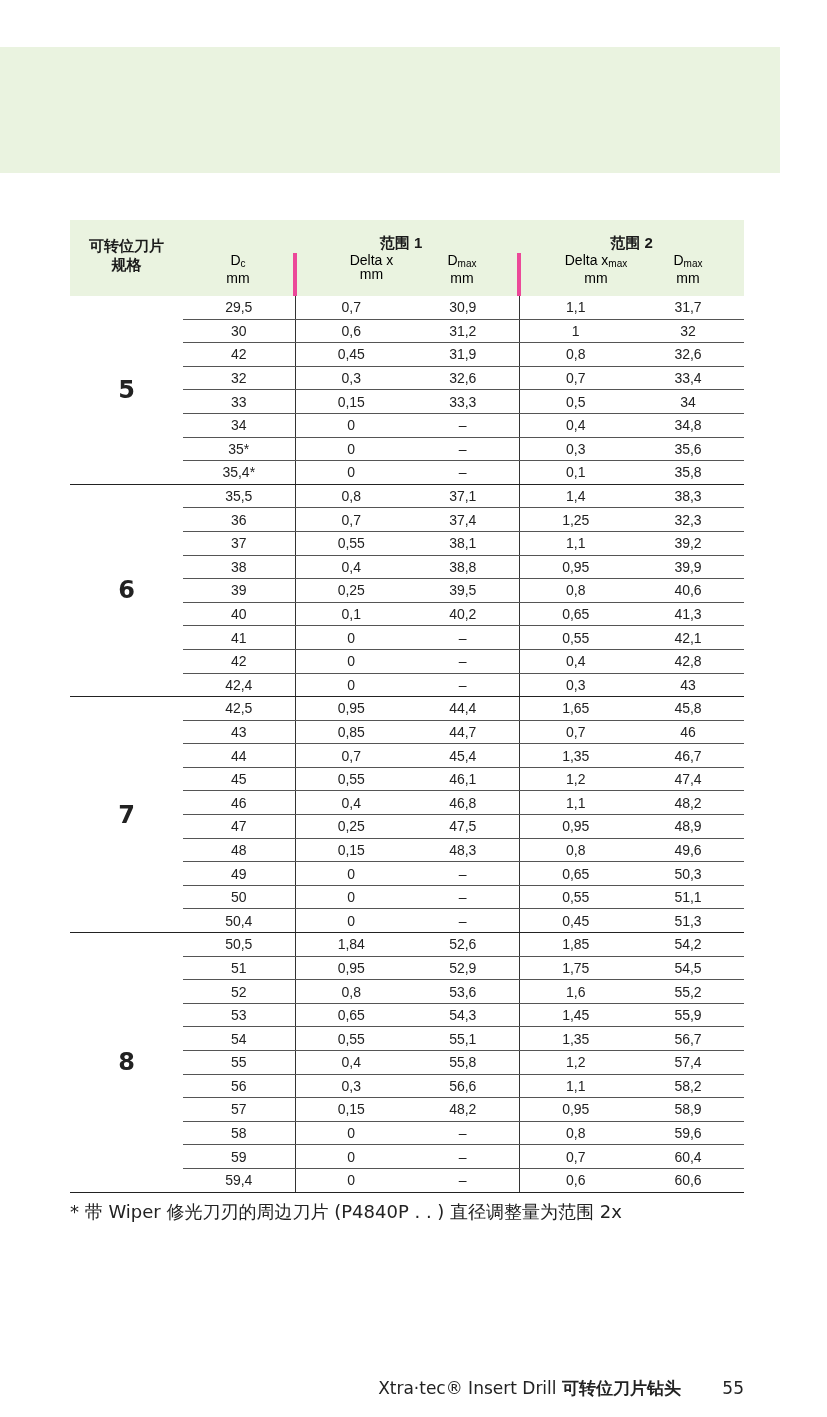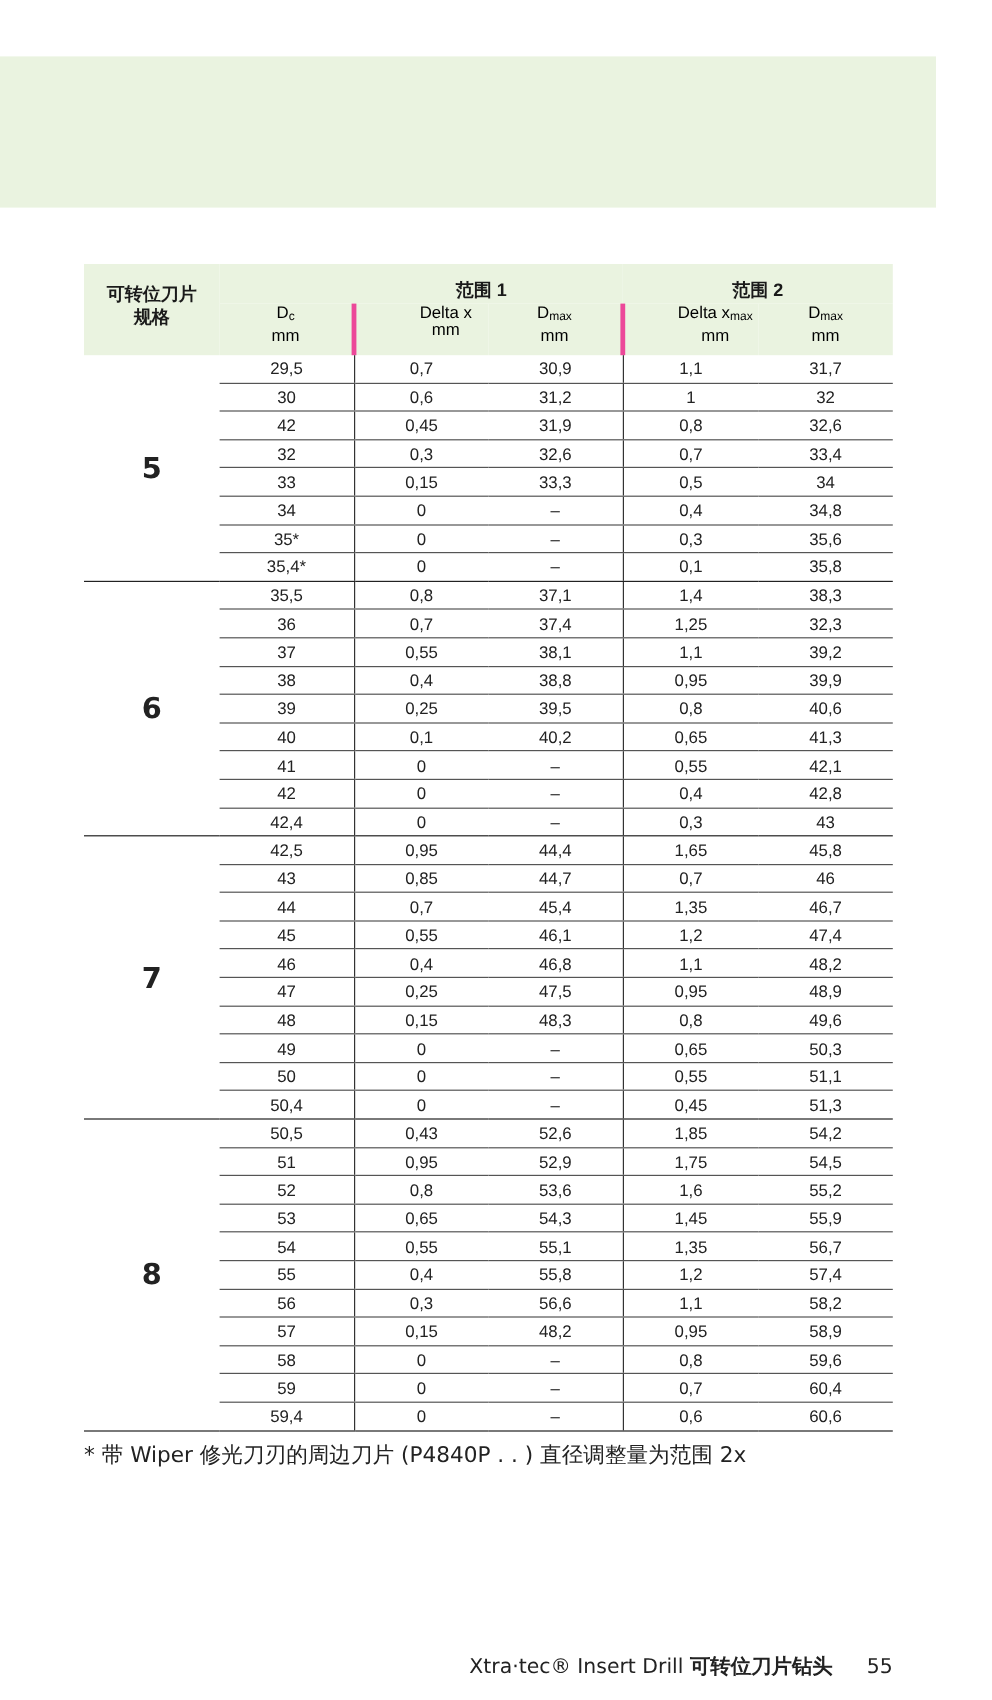--- a/index.html
+++ b/index.html
@@ -21,21 +21,21 @@
     th.sub { font-size: 14px; vertical-align: top; height: 40px; padding-bottom: 3px; color: #000000; }
     th.sub.vl { border-left: 4px solid #ec4899; padding-left: 39px; }
     th.sub span.u { display: block; }
     sub { font-size: 10px; vertical-align: -2px; }
     tbody td { text-align: center; height: 22.6px; padding: 0; border-bottom: 1px solid #555; color: #222; }
     tbody td.vl { border-left: 1px solid #333; }
     tbody td.size { font-weight: bold; font-size: 24px; border-bottom: 1px solid #222; font-family: "DejaVu Sans", sans-serif; }
     tbody tr.group-last td { border-bottom: 1.5px solid #222; }
     .footnote { position: absolute; left: 70px; top: 1200px; font-size: 18px; color: #222; }
     .footer { position: absolute; right: 83px; top: 1377px; font-size: 17px; color: #222; white-space: nowrap; }
-    .footer .title { margin-right: 23px; }
+    .footer .title { margin-right: 36px; }
     .footer .title b { font-weight: bold; }
   </style>
 </head>
 <body>
 
 <div class="banner"></div>
 
 <table class="spec">
   <colgroup>
     <col class="c0">
@@ -266,21 +266,21 @@
       <tr class="group-last">
         <td>50,4</td>
         <td class="vl">0</td>
         <td>–</td>
         <td class="vl">0,45</td>
         <td>51,3</td>
       </tr>
       <tr>
         <td class="size" rowspan="11">8</td>
         <td>50,5</td>
-        <td class="vl">0,43</td>
+        <td class="vl">1,84</td>
         <td>52,6</td>
         <td class="vl">1,85</td>
         <td>54,2</td>
       </tr>
       <tr>
         <td>51</td>
         <td class="vl">0,95</td>
         <td>52,9</td>
         <td class="vl">1,75</td>
         <td>54,5</td>

